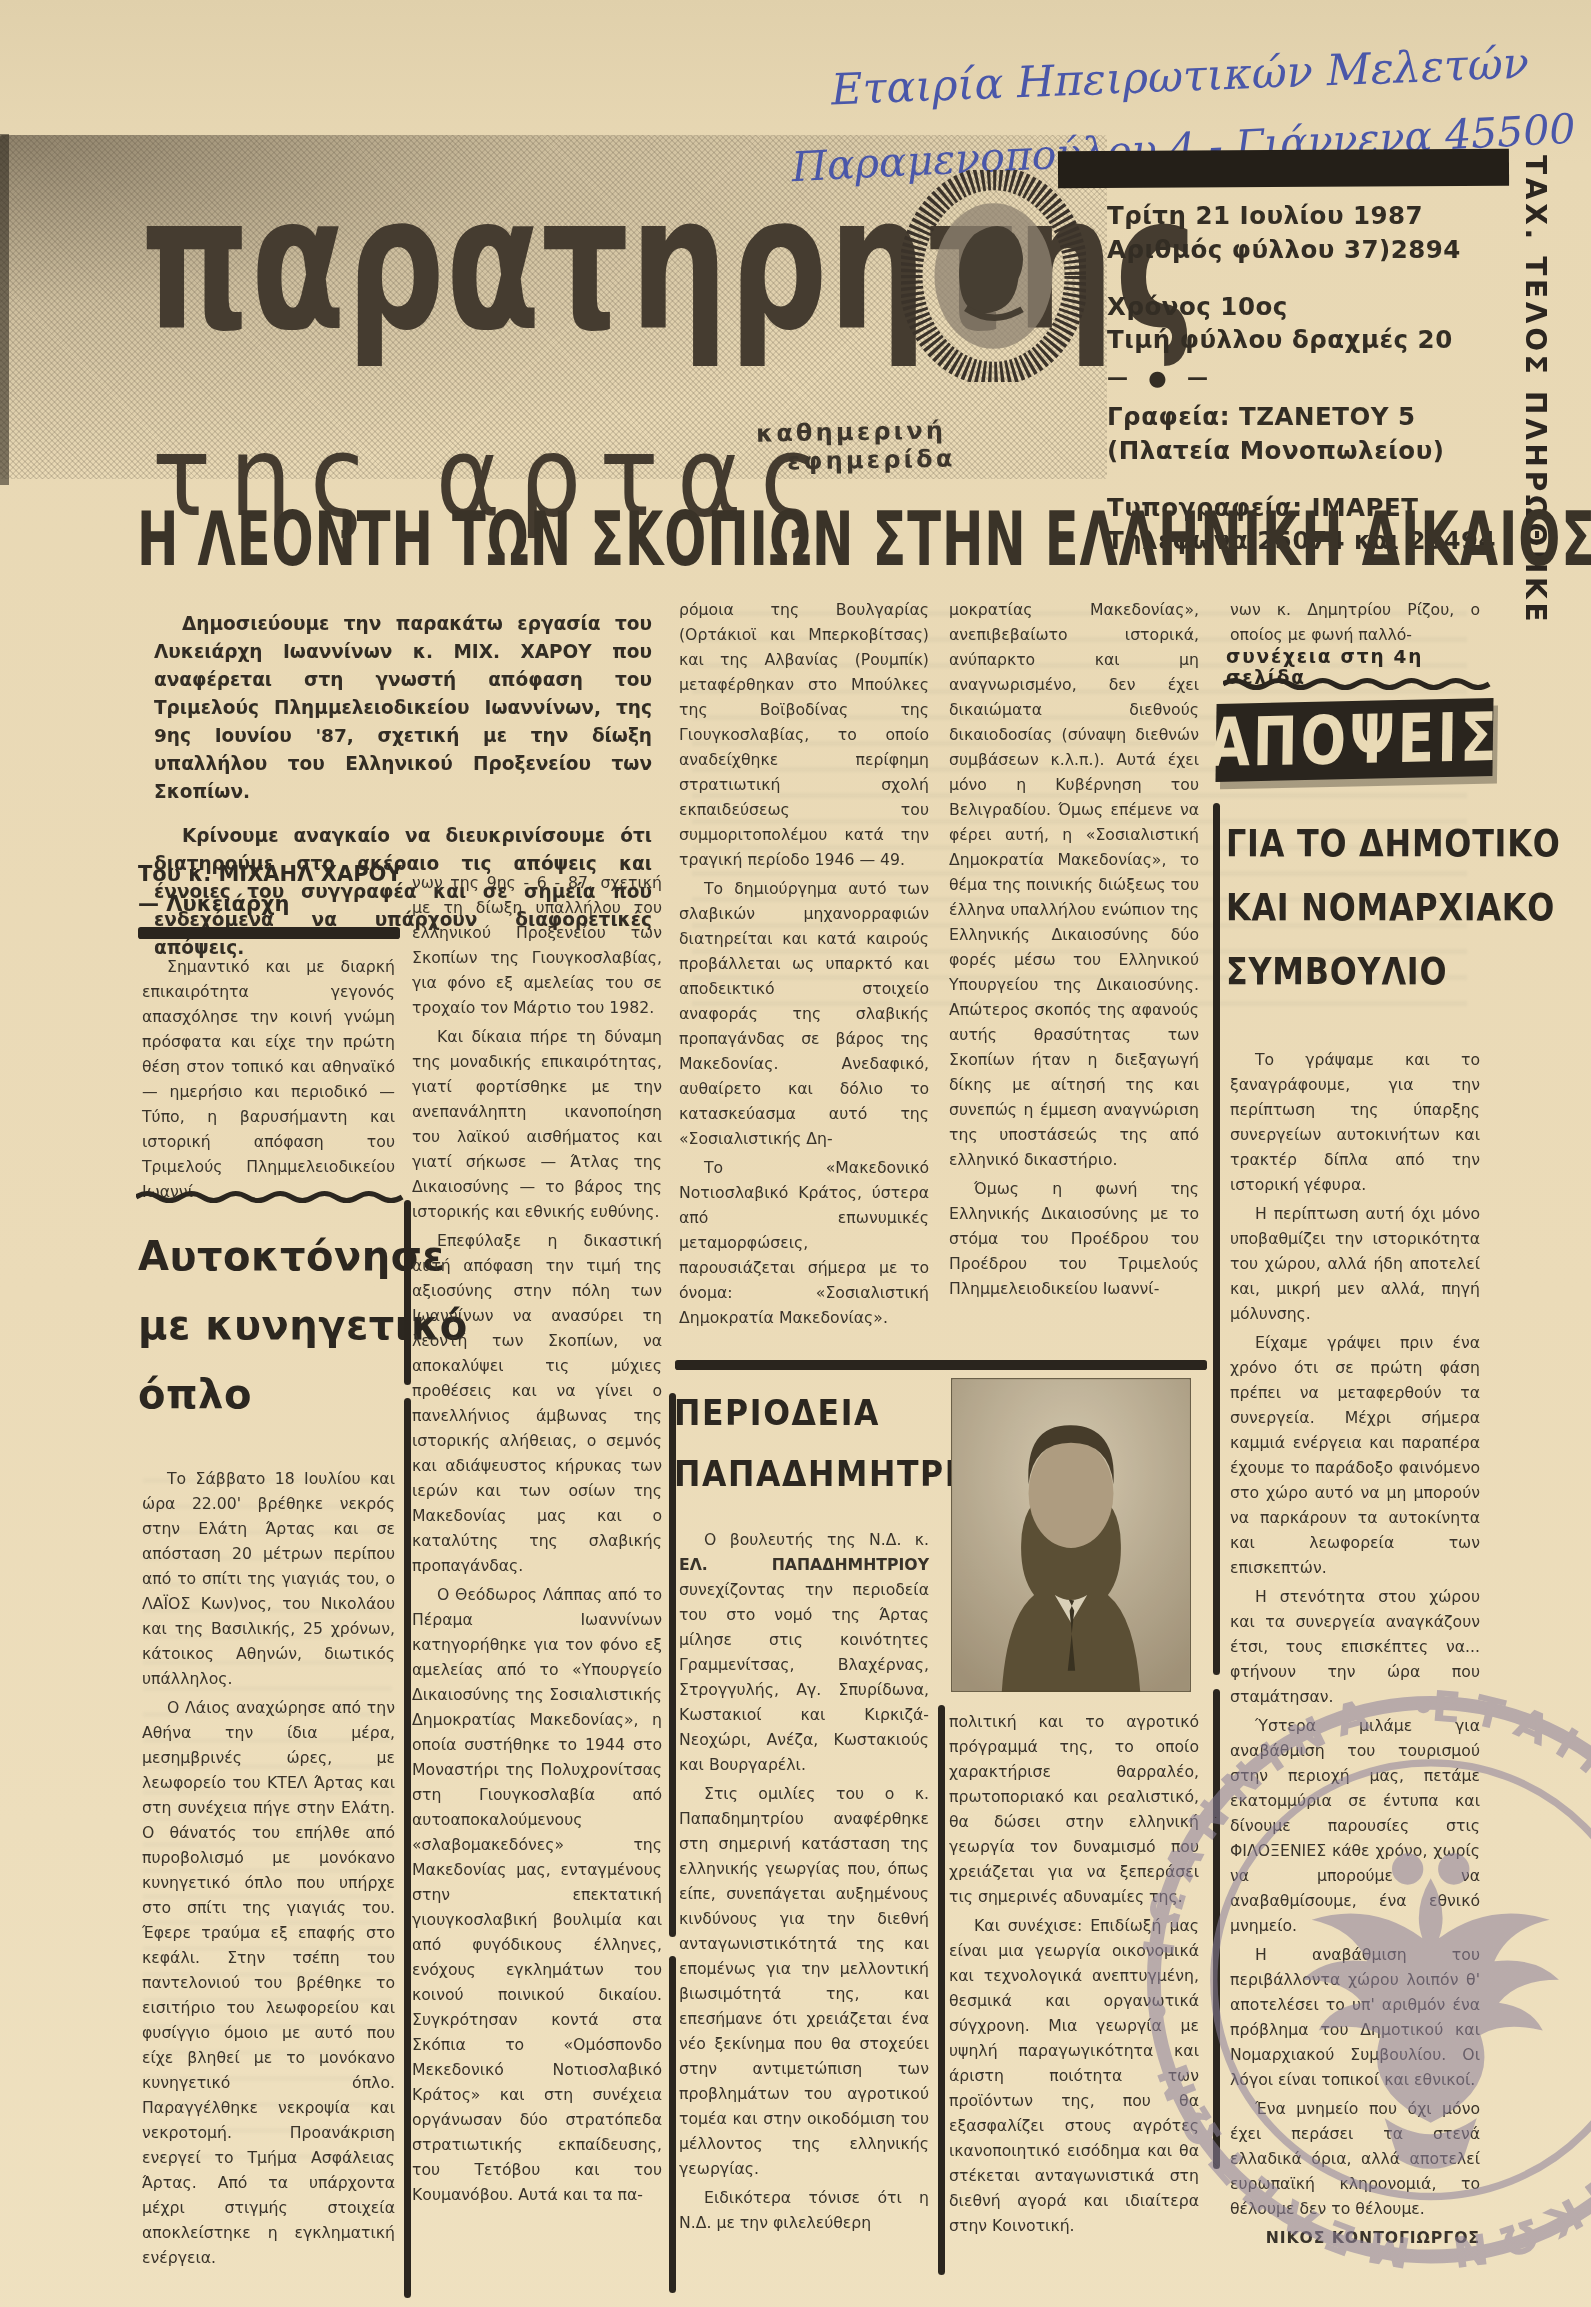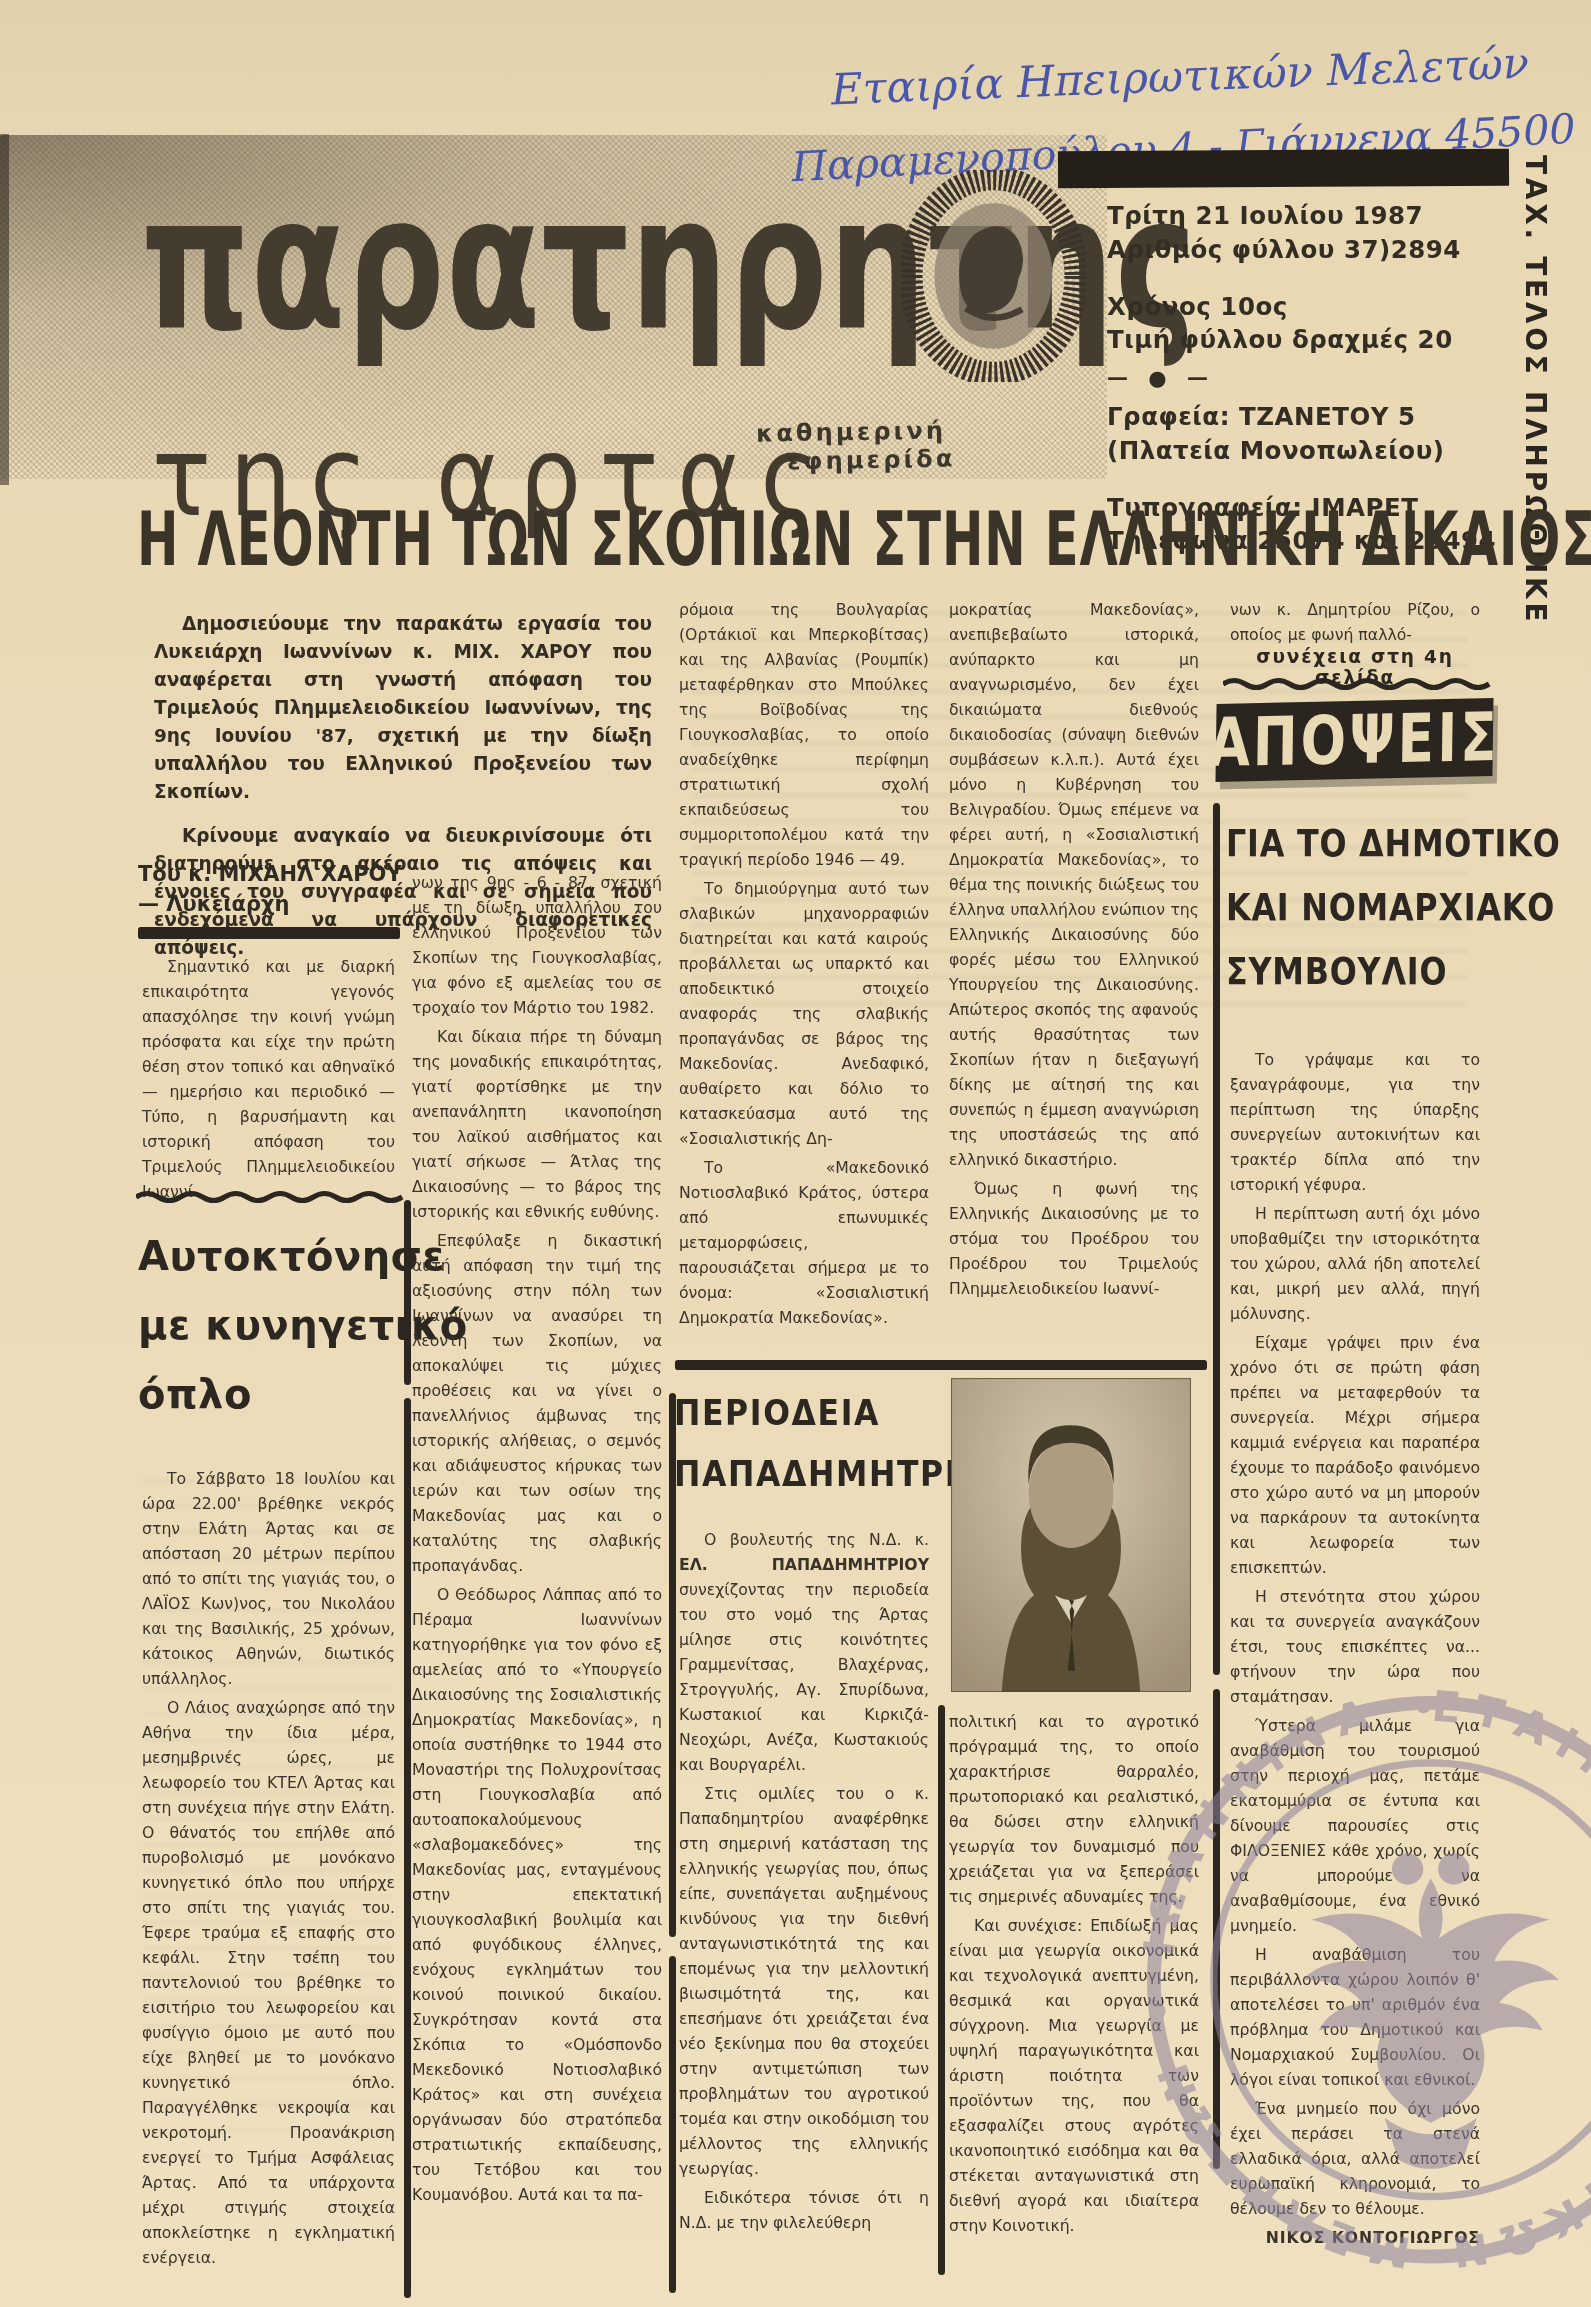--- a/index.html
+++ b/index.html
@@ -54,21 +54,21 @@
   .lead p{text-indent:28px;margin:16px}
   .byline{left:138px;top:859px;font-size:21px;font-weight:700;color:#2f2a22;line-height:30px}
   .rule-h{position:absolute;background:#2a251e;border-radius:2.8px}
   .rule-v{position:absolute;width:7.4px;background:#2b261f;border-radius:3.7px}
   .wavy{position:absolute}
 
   .suicide-title{left:138px;top:1222px;font-size:40px;font-weight:800;line-height:69px;color:#2c2720;letter-spacing:0.5px}
   .period-title{left:674px;top:1383px;font-size:35px;font-weight:800;line-height:61px;color:#2c2720;
     transform:scaleX(.9);transform-origin:0 0;white-space:nowrap;letter-spacing:1.8px}
   .bold-inline{font-weight:800}
-  .continuation{left:1226px;top:646px;width:258px;text-align:center;font-size:18.5px;font-weight:800;letter-spacing:1.8px;color:#2c2720}
+  .continuation{left:1226px;top:646px;width:258px;text-align:left;font-size:18.5px;font-weight:800;letter-spacing:1.8px;color:#2c2720}
 
   .apopseis-band{left:1216px;top:701px;width:277px;height:78px;background:#2a251e;
     transform:rotate(-1.2deg) skewX(-2deg);box-shadow:4.6px 7.4px 0 rgba(42,37,30,.35);
     display:flex;align-items:center;justify-content:center}
   .apopseis-band span{font-size:67px;font-weight:800;color:#e9dab6;letter-spacing:3.7px;
     transform:scaleX(.8);white-space:nowrap}
   .opinion-title{left:1226px;top:812px;font-size:37px;font-weight:800;line-height:64px;color:#2c2720;
     transform:scaleX(.86);transform-origin:0 0;white-space:nowrap;letter-spacing:0.9px}
   .signature{font-weight:700;text-align:right;text-indent:0 !important;letter-spacing:0.9px}
 

